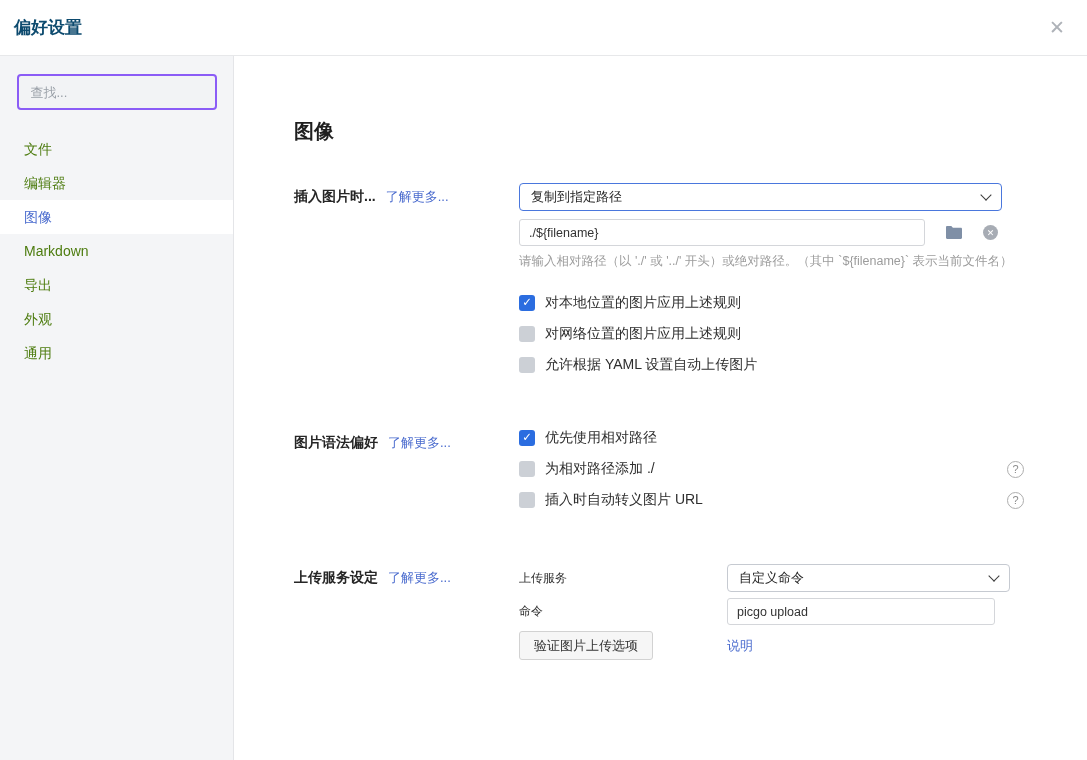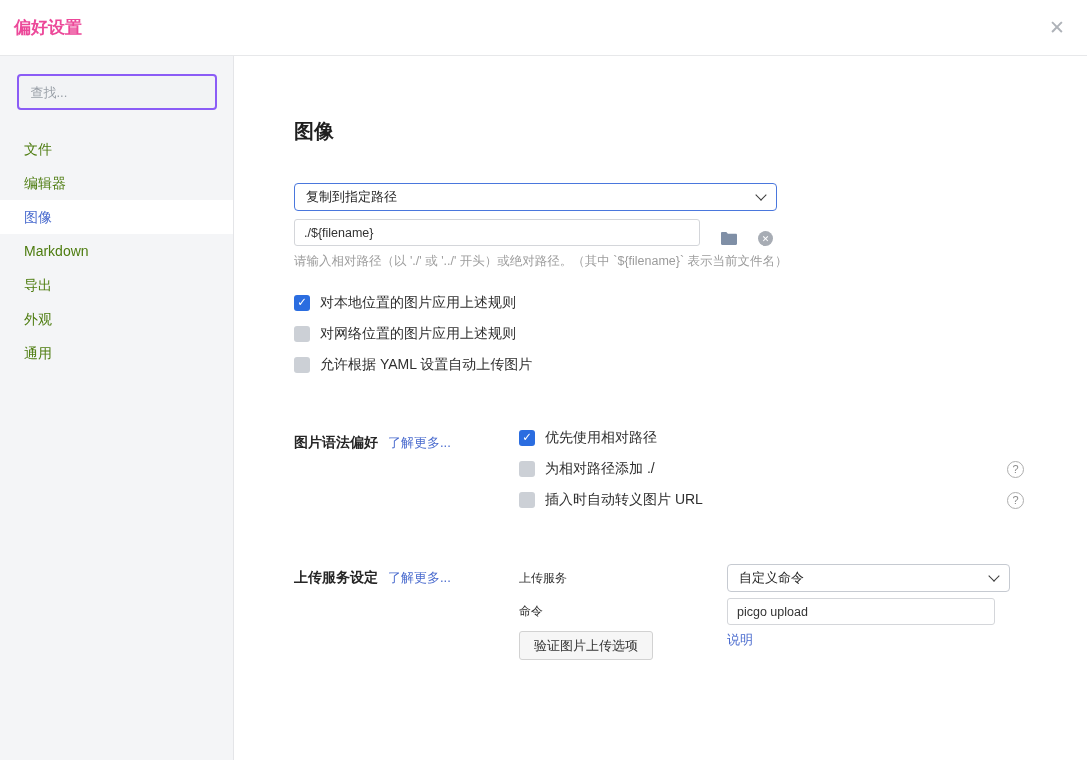--- a/index.html
+++ b/index.html
@@ -6,21 +6,21 @@
   html,body { width:1087px; height:760px; }
   body {
     font-family:"Liberation Sans","DejaVu Sans",sans-serif;
     background:#ffffff; color:#262626; overflow:hidden;
   }
   
   .titlebar {
     height:56px; display:flex; align-items:center; justify-content:space-between;
     padding:0 18px 0 14px; border-bottom:1px solid #e7e8ea; background:#fff;
   }
-  .titlebar h1 { font-size:17px; font-weight:700; color:#ec4899; }
+  .titlebar h1 { font-size:17px; font-weight:700; color:#0c4a6e; }
   .close-btn { color:#aeb2b8; font-size:19px; line-height:1; cursor:pointer; padding:4px; }
 
   
   .app-body { display:flex; height:704px; }
 
   
   .sidebar {
     width:234px; flex:0 0 234px; background:#f4f5f7;
     border-right:1px solid #e4e5e8; padding-top:18px;
   }
@@ -55,21 +55,21 @@
   }
   .select.focused { border:1.5px solid #4a77dd; }
   .select-wide { width:483px; margin-bottom:8px; }
   .select-service { width:283px; }
   .chevron {
     width:8px; height:8px; border-right:1.6px solid #3c3c3c; border-bottom:1.6px solid #3c3c3c;
     transform:rotate(45deg); margin-top:-4px; flex:0 0 auto;
   }
 
   
-  .path-row { display:flex; align-items:flex-end; gap:20px; margin-bottom:7px; }
+  .path-row { display:flex; align-items:center; gap:20px; margin-bottom:7px; }
   .text-input {
     height:27px; border:1px solid #d4d6da; border-radius:3px; background:#fff;
     padding:0 9px; font-size:12.5px; color:#333; outline:none;
     font-family:"Liberation Sans","DejaVu Sans",sans-serif;
   }
   .path-input { width:406px; }
   .icon-btn { display:flex; align-items:center; cursor:pointer; }
   .clear-circle {
     width:15px; height:15px; border-radius:50%; background:#a7acb4; color:#fff;
     font-size:9px; display:flex; align-items:center; justify-content:center; cursor:pointer;
@@ -87,21 +87,21 @@
   .box.checked::after { content:"\2713"; color:#fff; font-size:11.5px; font-weight:700; line-height:1; }
   .help-circle {
     width:17px; height:17px; border-radius:50%; border:1px solid #aeaeae; color:#8c8c8c;
     font-size:11px; display:flex; align-items:center; justify-content:center; cursor:pointer;
   }
 
   
   .field-row { display:flex; align-items:center; margin-bottom:6px; }
   .field-label { width:208px; font-size:12px; color:#2e2e2e; }
   .cmd-input { width:268px; }
-  .btn-row { display:flex; align-items:flex-start; }
+  .btn-row { display:flex; align-items:center; }
   .btn-cell { width:208px; }
   .btn {
     height:29px; padding:0 14px; font-size:13px; color:#333; cursor:pointer;
     background:#f6f6f6; border:1px solid #d2d2d2; border-radius:3px;
     font-family:"Liberation Sans","DejaVu Sans",sans-serif;
   }
 </style>
 </head>
 <body>
 
@@ -126,20 +126,23 @@
         <div class="nav-item">导出</div>
         <div class="nav-item">外观</div>
         <div class="nav-item">通用</div>
       </nav>
     </aside>
 
     <main class="main">
       <h2 class="page-title">图像</h2>
 
       <section class="section">
+        <div class="sec-left">
+          <span class="sec-label">插入图片时...</span><a class="link">了解更多...</a>
+        </div>
         <div class="sec-right">
           <div class="select select-wide focused">
             <span>复制到指定路径</span>
             <span class="chevron"></span>
           </div>
           <div class="path-row">
             <input class="text-input path-input" type="text" value="./${filename}" style="">
             <span class="icon-btn">
               <svg width="18" height="15" viewBox="0 0 18 15">
                 <path d="M1 2.2c0-.7.5-1.2 1.2-1.2h4.1l1.6 1.8h7.9c.7 0 1.2.5 1.2 1.2v8.8c0 .7-.5 1.2-1.2 1.2H2.2c-.7 0-1.2-.5-1.2-1.2V2.2z" fill="#7f8fa6"></path>

